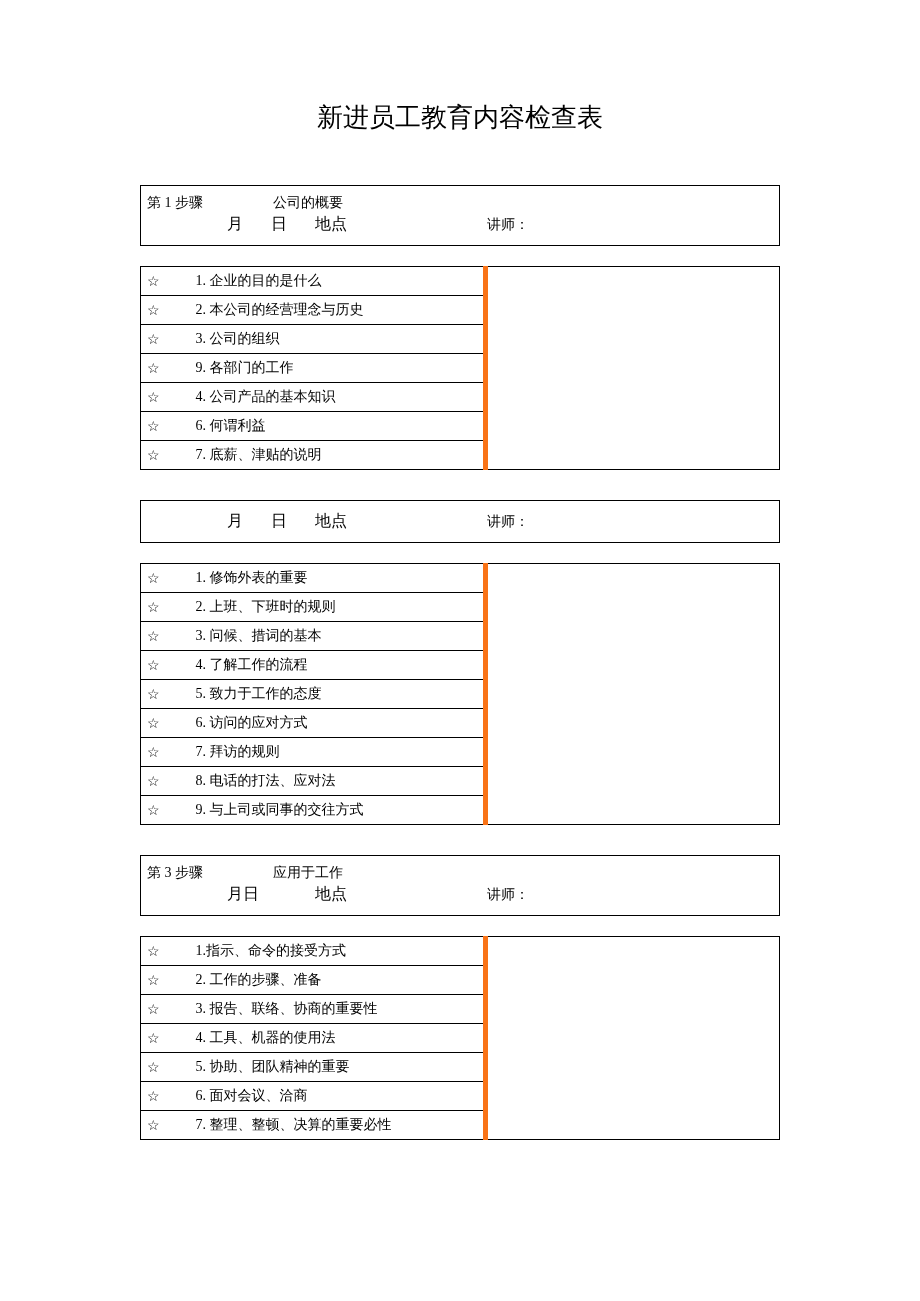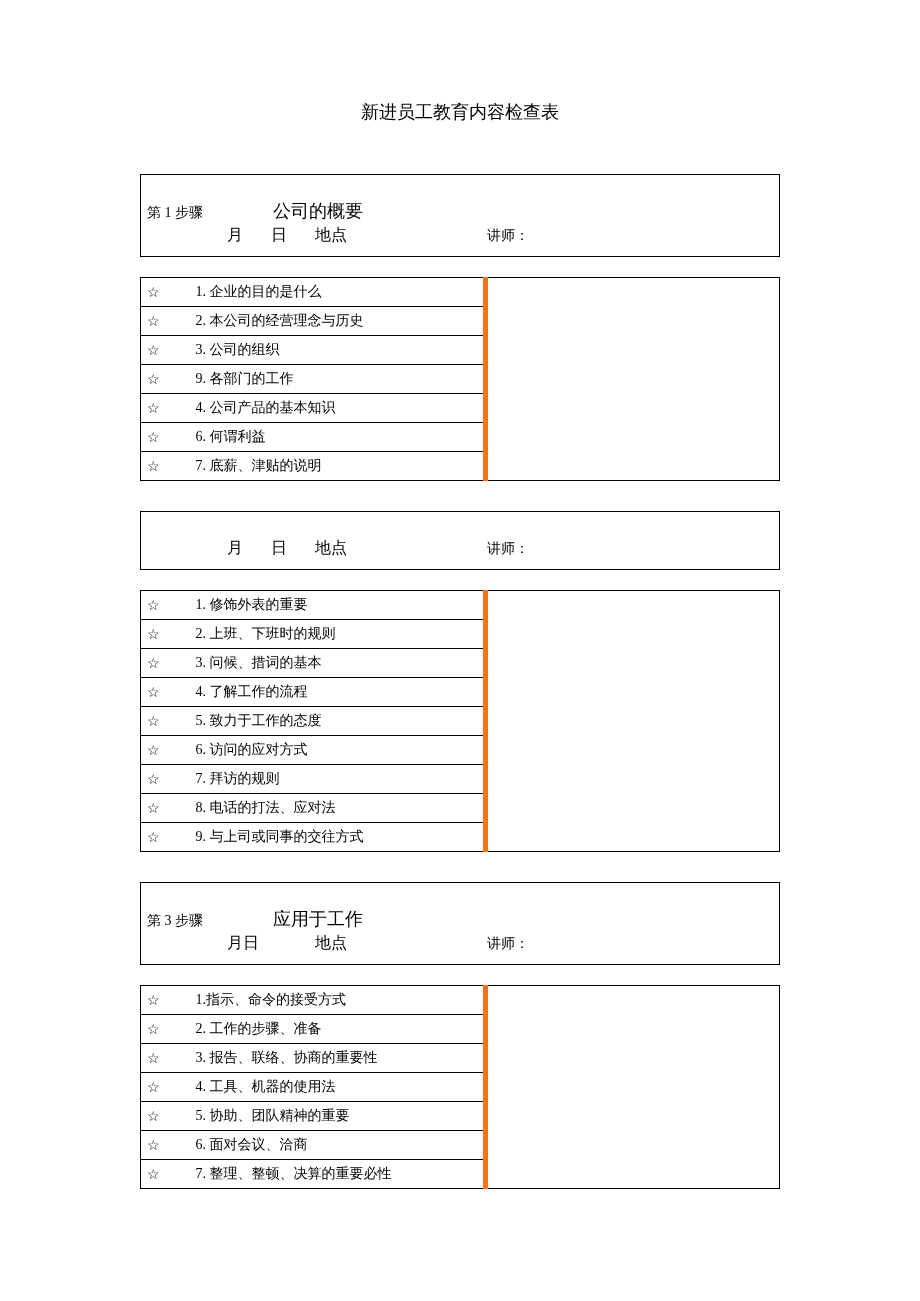--- a/index.html
+++ b/index.html
@@ -10,41 +10,41 @@
     body {
       font-family: "SimSun", "宋体", serif;
       font-size: 14px;
       background: #ffffff;
       width: 920px;
       padding: 100px 140px 200px 140px;
       color: #000;
     }
     .title {
       text-align: center;
-      font-size: 18px;
+      font-size: 26px;
       font-weight: normal;
       margin-bottom: 50px;
       font-family: "SimSun", "宋体", serif;
     }
     .step-box {
       border: 1px solid #000;
-      padding: 24px 6px 10px 6px;
+      padding: 8px 6px 10px 6px;
       margin-bottom: 20px;
     }
     .step-header {
       display: flex;
       align-items: baseline;
     }
     .step-label {
       font-size: 14px;
       white-space: nowrap;
     }
     .step-topic {
       margin-left: 70px;
-      font-size: 18px;
+      font-size: 14px;
     }
     .step-line2 {
       display: flex;
       align-items: baseline;
       margin-top: 2px;
     }
     .date-loc {
       margin-left: 80px;
       font-size: 16px;
       text-align: center;

